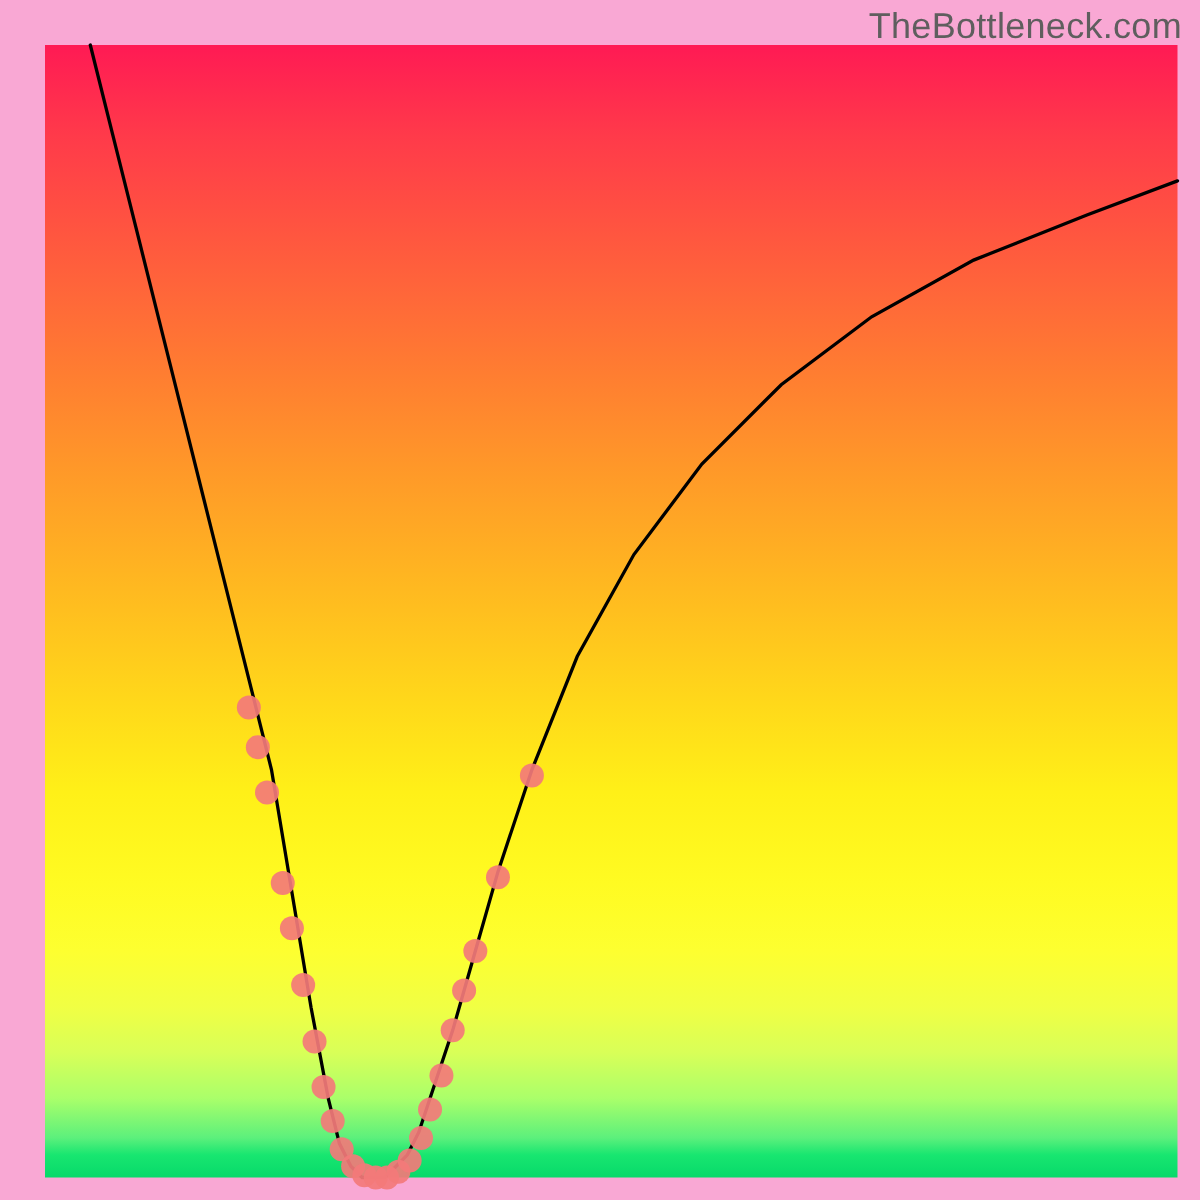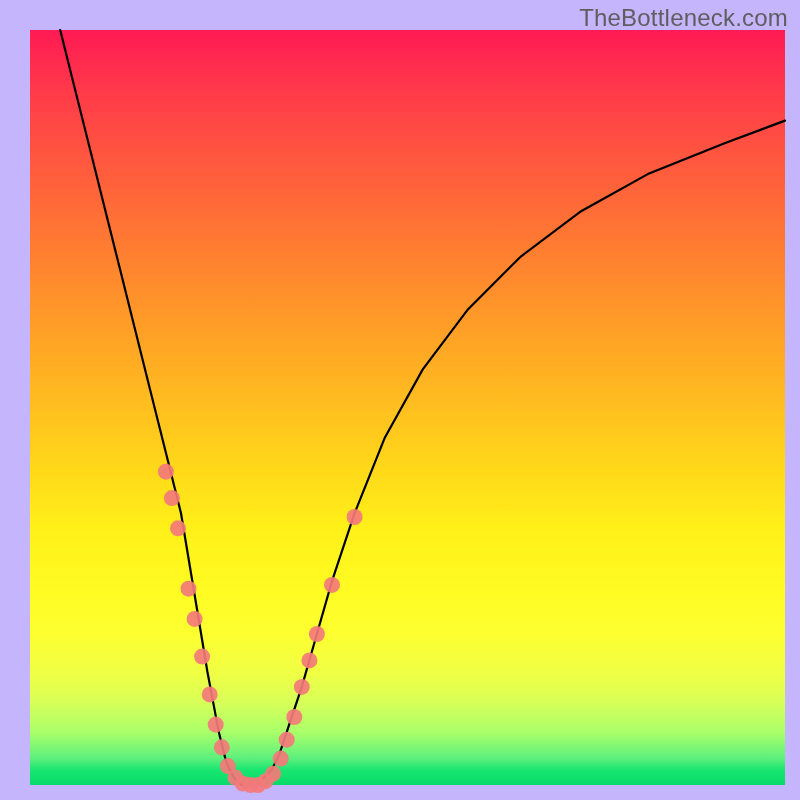--- a/index.html
+++ b/index.html
@@ -8,21 +8,21 @@
     width: 800px;
     height: 800px;
     overflow: hidden;
     background: #000;
     font-family: Arial, Helvetica, sans-serif;
   }
   .frame {
     position: relative;
     width: 800px;
     height: 800px;
-    background: #c4b5fd;
+    background: #f9a8d4;
   }
   .plot-area {
     position: absolute;
     left: 30px;
     top: 30px;
     width: 755px;
     height: 755px;
     
     background: linear-gradient(to bottom,
       #ff1a54 0%,

